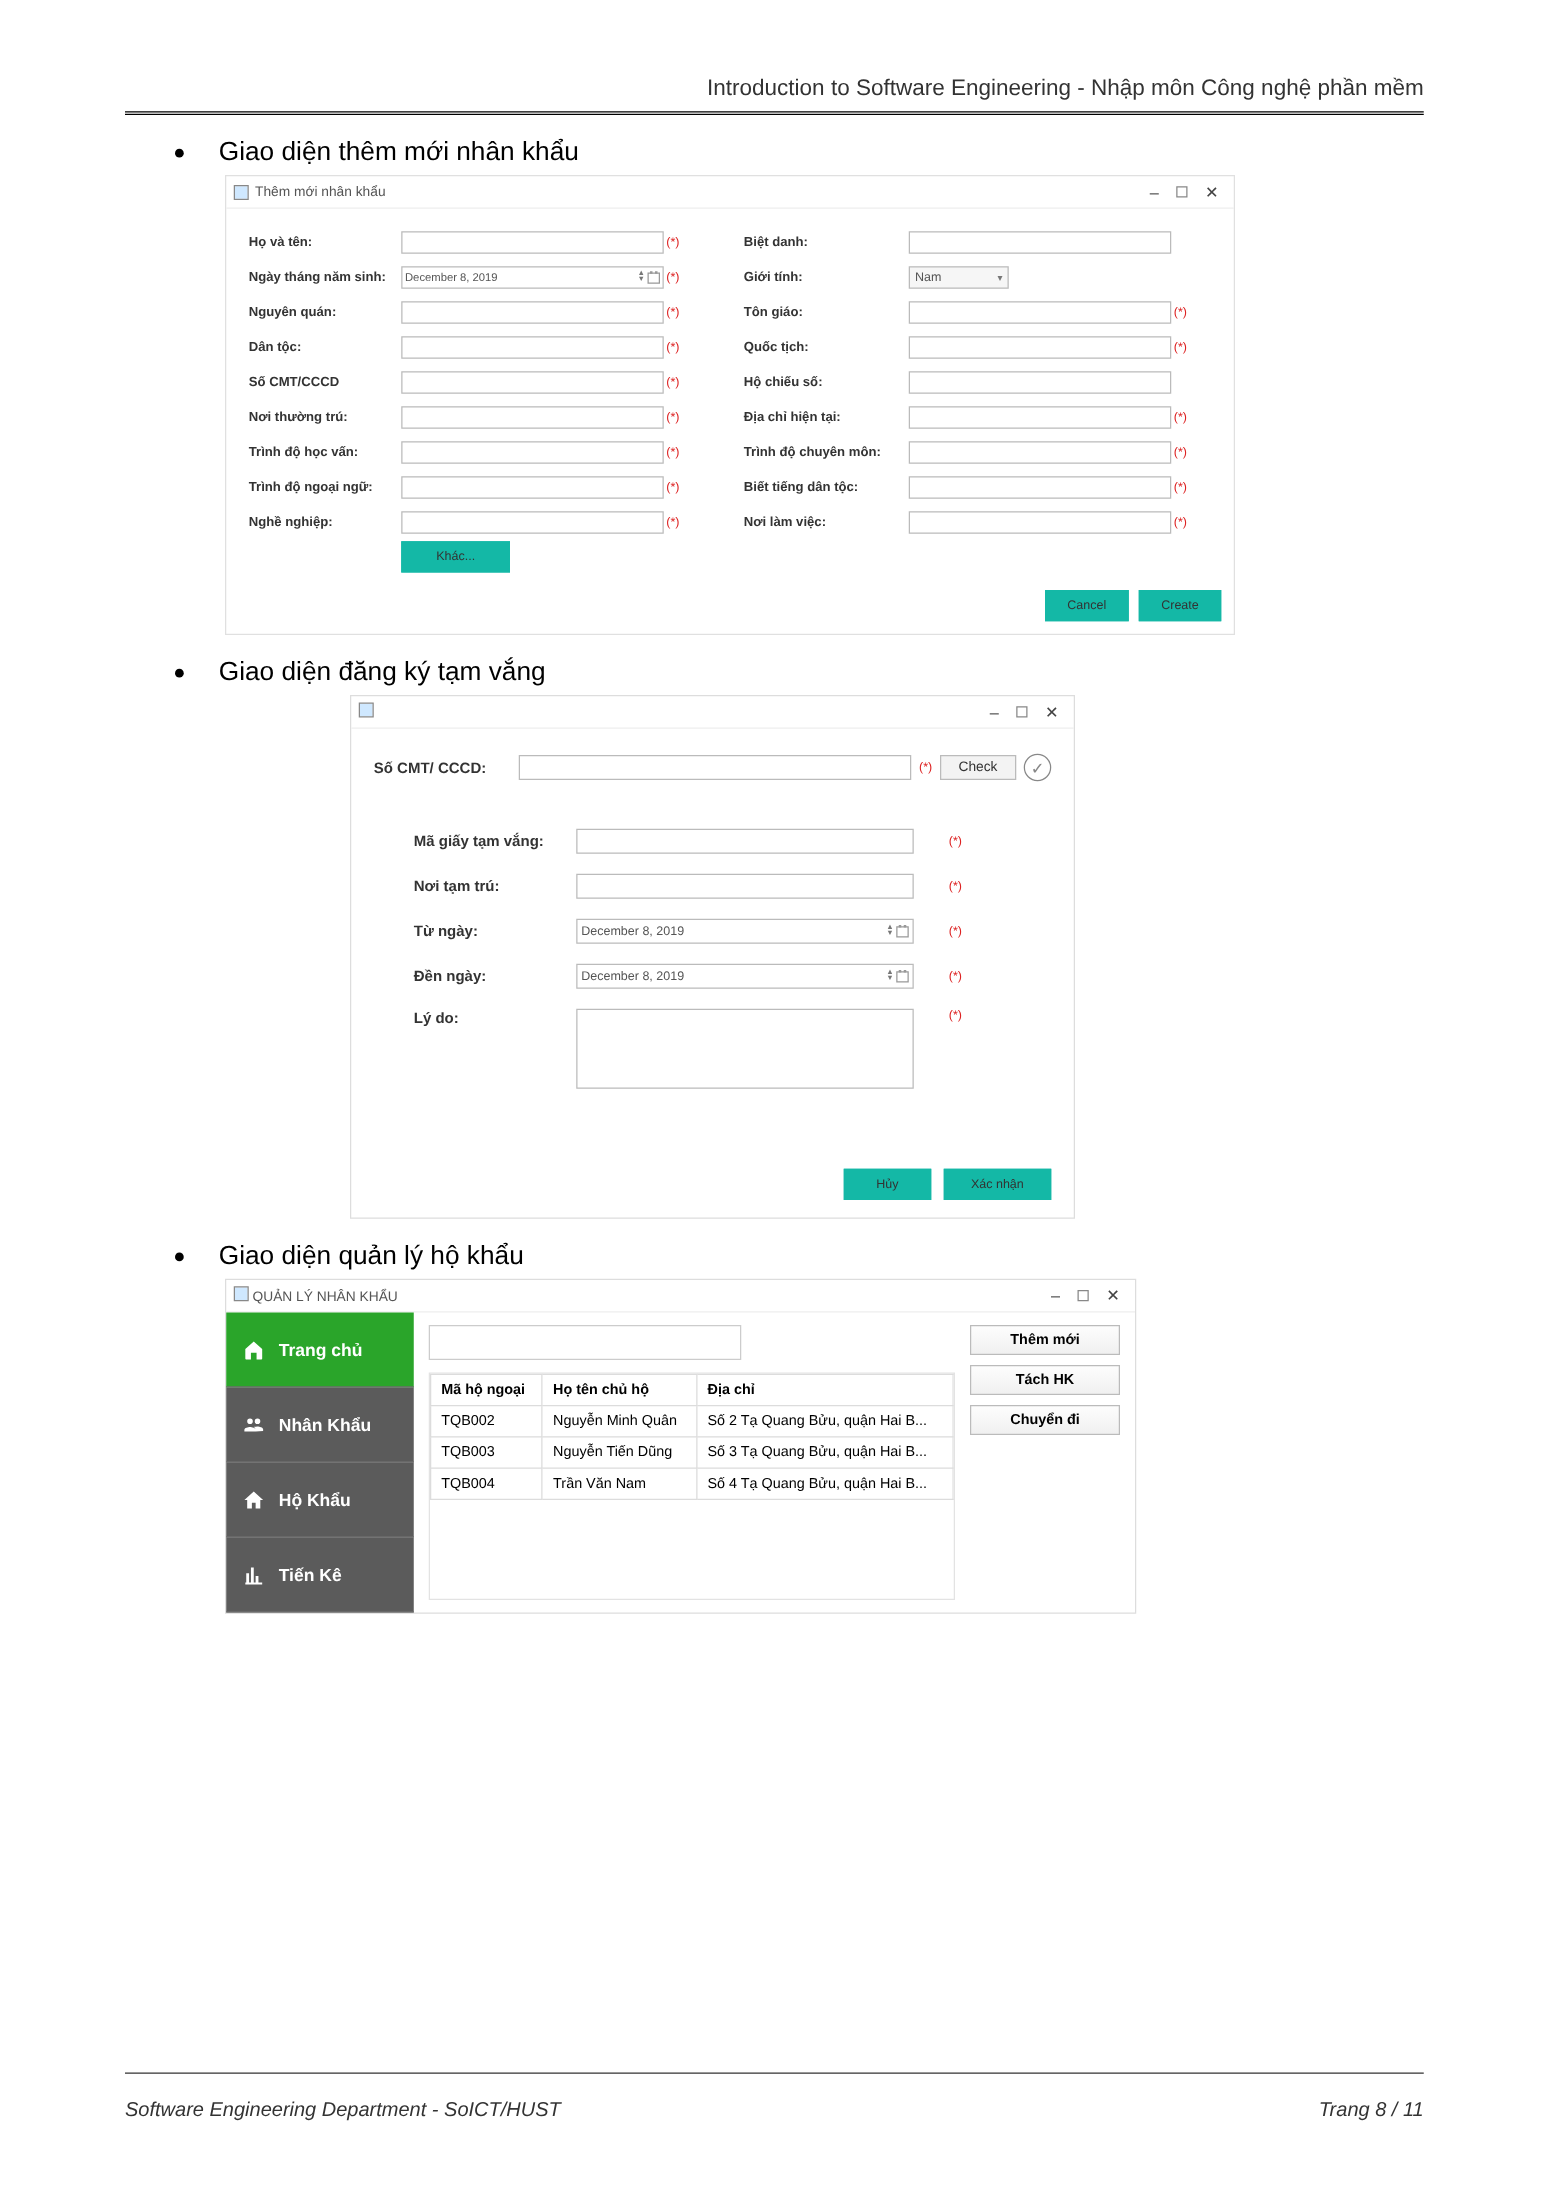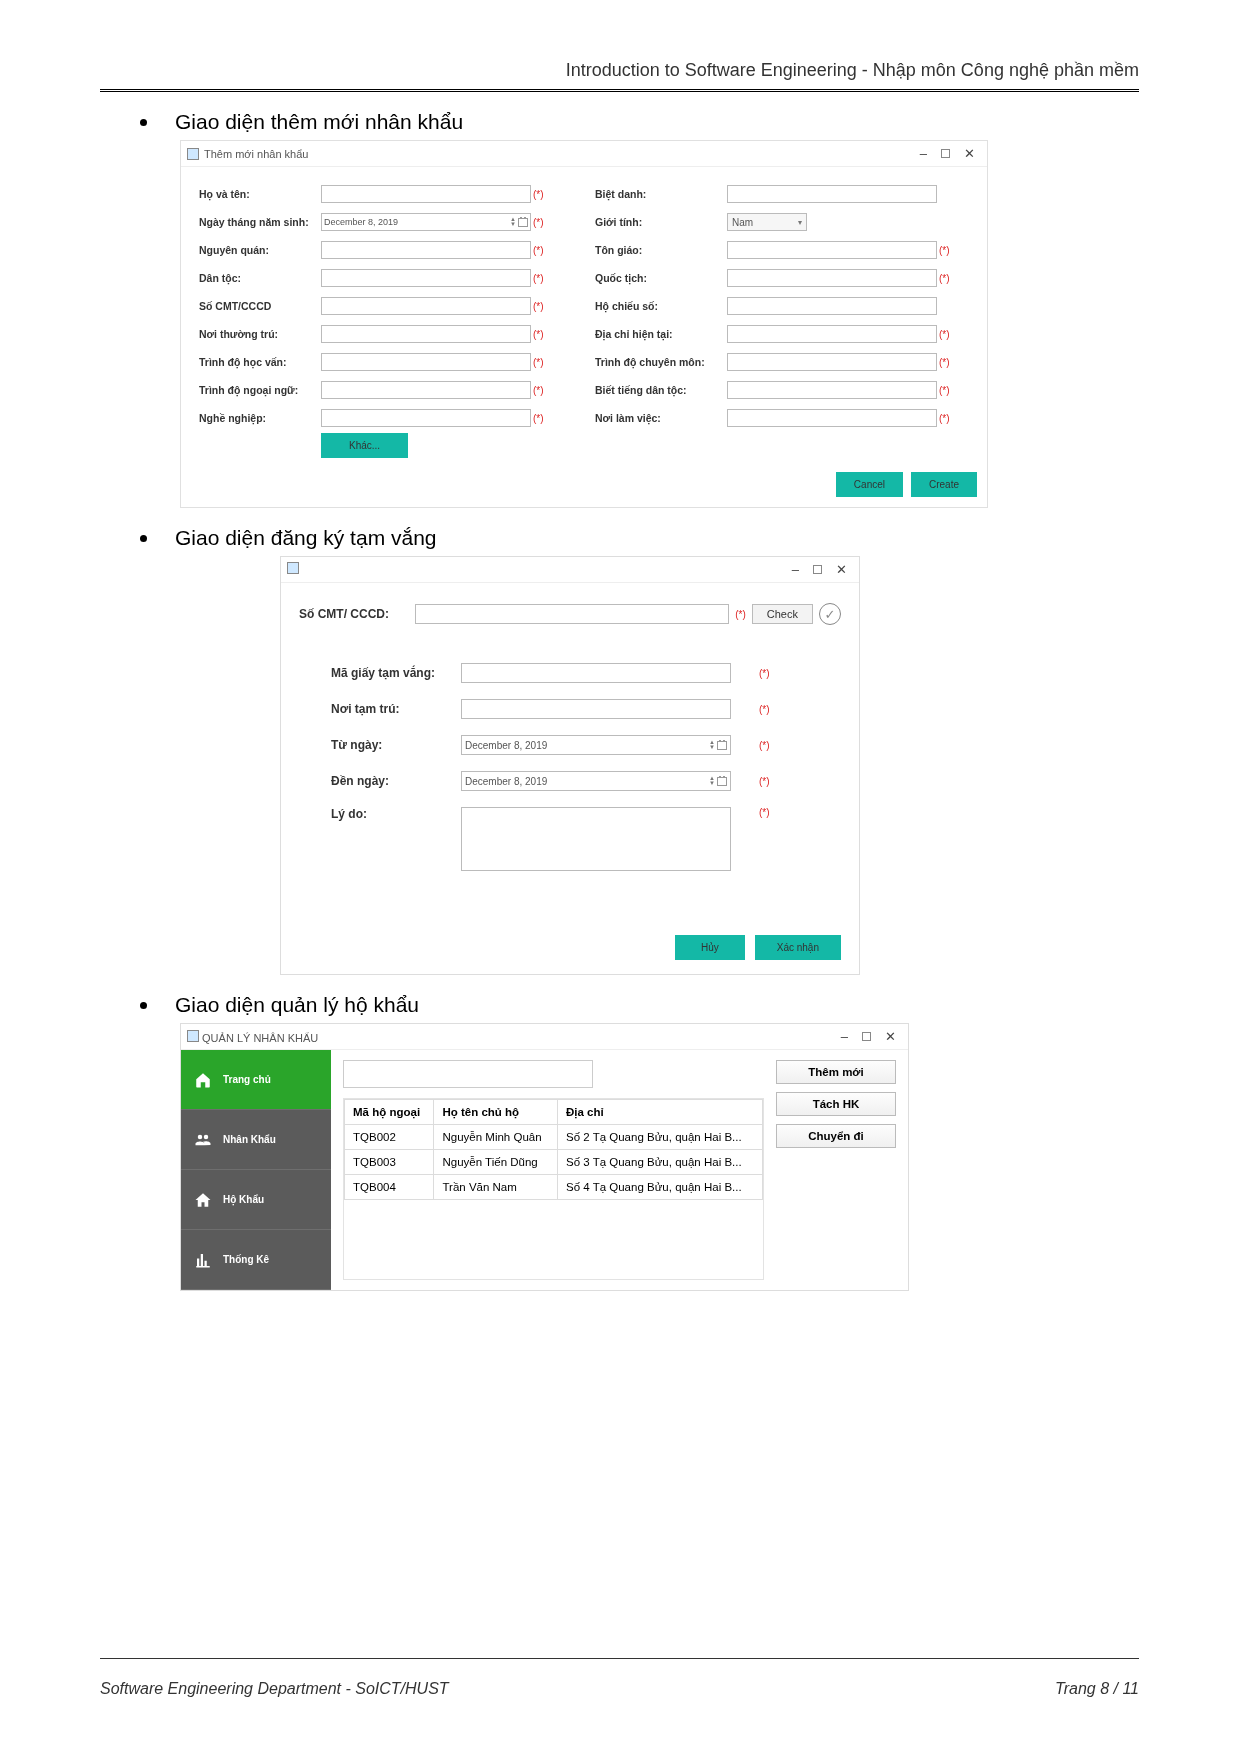--- a/index.html
+++ b/index.html
@@ -152,21 +152,21 @@
   .shot3 .titlebar{
     display:flex; justify-content:space-between; align-items:center;
     padding:3px 6px; border-bottom:1px solid #eee; font-size:11px; color:#555;
   }
   .shot3-body { display:flex; }
   .sidebar {
     width:150px; display:flex; flex-direction:column;
   }
   .side-item {
     height:60px; display:flex; align-items:center; gap:10px;
-    padding:0 12px; color:#fff; font-weight:700; font-size:10px;
+    padding:0 12px; color:#fff; font-weight:700; font-size:14px;
     background:#5b5b5b; border-bottom:1px solid #6e6e6e;
   }
   .side-item.active { background:#2aa52a; }
   .side-icon { width:20px; height:18px; fill:#fff; }
   .side-rest { flex:1; background:#fff; border-left:1px solid #eee; }
   .main3 { flex:1; padding: 10px 12px; display:flex; gap:12px;}
   .search-top {
     height:28px; width:250px; border:1px solid #ccc; margin-bottom:10px;
   }
   .tbl {
@@ -419,21 +419,21 @@
       <div class="side-item">
         <svg class="side-icon" viewBox="0 0 24 24">
             <path d="M12 3l10 9h-3v9h-5v-6h-4v6H5v-9H2z"></path>
           </svg>
         <span>Hộ Khẩu</span>
       </div>
       <div class="side-item">
         <svg class="side-icon" viewBox="0 0 24 24">
             <path d="M4 20h3V10H4zm5 0h3V4H9zm5 0h3v-7h-3zM3 22h18v-2H3z"></path>
           </svg>
-        <span>Thống Kê</span>
+        <span>Tiến Kê</span>
       </div>
       <div class="side-rest"></div>
     </div>
     <div class="main3">
       <div class="tbl-col">
         <div class="search-top"></div>
         <div class="tbl-wrap">
           <div class="tbl-inner">
             <table class="tbl">
               <thead>

